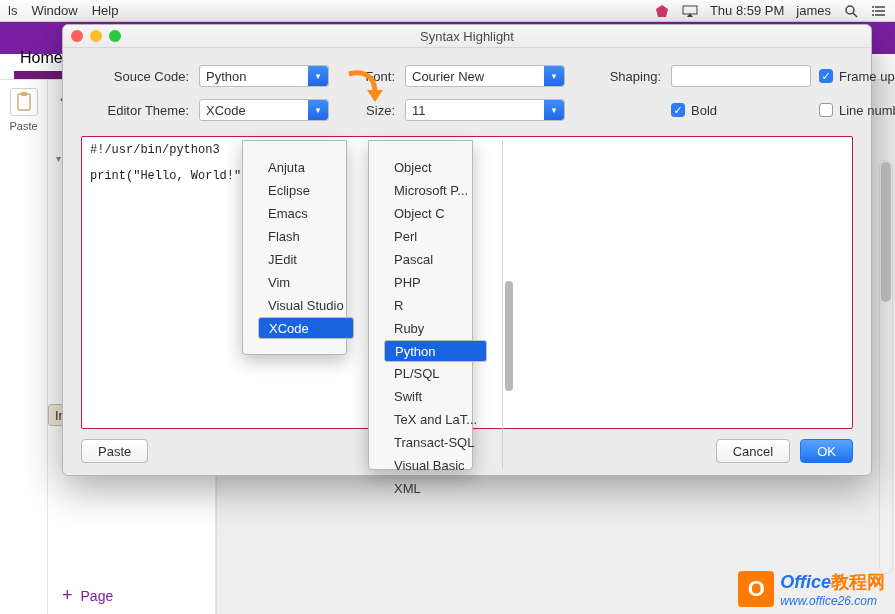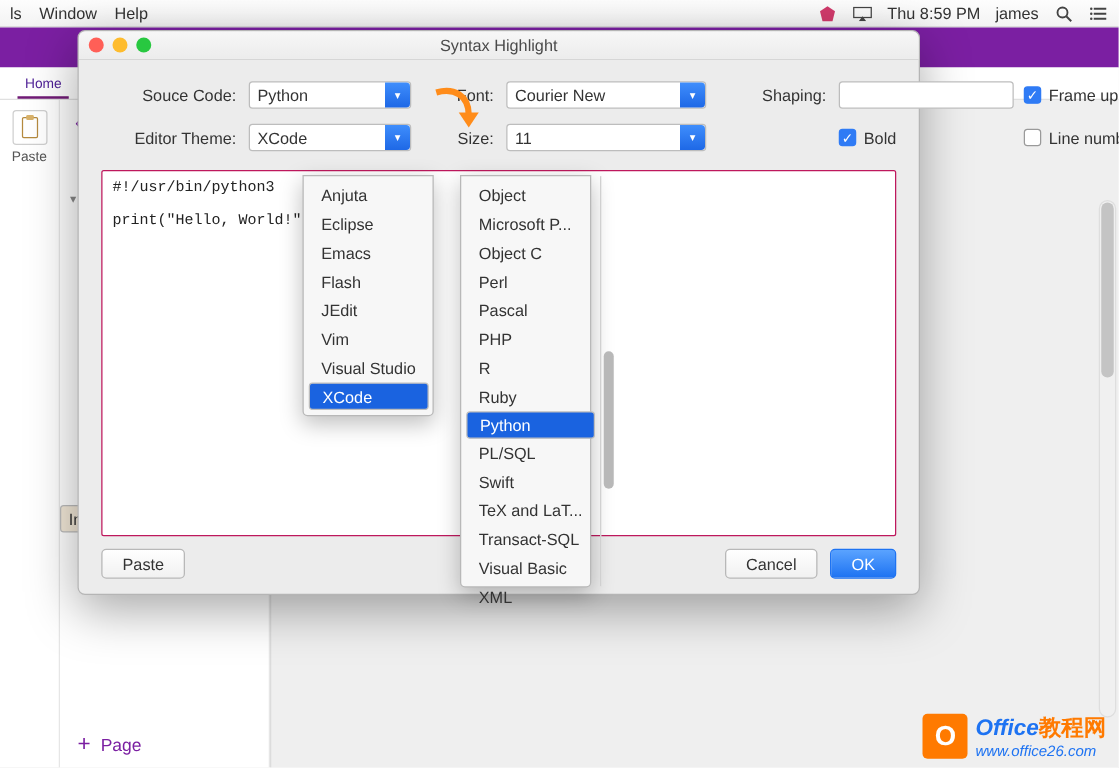--- a/index.html
+++ b/index.html
@@ -9,41 +9,41 @@
 .menubar { height: 22px; background: linear-gradient(#fdfdfd,#f3f3f3); border-bottom: 1px solid #d0d0d0; display: flex; align-items: center; padding: 0 8px; color: #333; justify-content: space-between; gap: 24px; }
 .menubar .left, .menubar .right { display: flex; align-items: center; gap: 14px; }
 .menubar .right { gap: 12px; }
 .menuicon { width: 16px; height: 14px; display: inline-flex; align-items: center; justify-content: center; }
 
 
 .ribbonstrip { height: 32px; background: #7b1fa2; }
 
 
 .apptop { background: #fff; height: 26px; border-bottom: 1px solid #e0e0e0; display: flex; align-items: flex-end; padding-left: 14px; }
-.hometab { font-size: 11px; color: #4c1d95; padding: 4px 6px; border-bottom: 2px solid #701a75; }
+.hometab { font-size: 16px; color: #000000; padding: 4px 6px; border-bottom: 8px solid #701a75; }
 
 .appbody { display: flex; height: calc(614px - 22px - 32px - 26px); }
 .toolcol { width: 48px; border-right: 1px solid #e6e6e6; display:flex; flex-direction:column; align-items:center; padding-top:8px; gap:2px; }
 .pasteicon { width:28px; height:28px; background:#fff; border:1px solid #cfcfcf; border-radius:3px; display:flex; align-items:center; justify-content:center; }
 .pastelabel { font-size:11px; color:#555; margin-top:2px; }
 
 .leftpanel { width: 168px; border-right: 1px solid #e6e6e6; padding: 8px 0 0 0; position: relative; background:#fff; }
 .backrow { display:flex; align-items:center; gap:8px; padding:2px 12px 6px 12px; color:#7b1fa2; }
 .chev { font-size:16px; }
 .navitem { padding: 7px 12px 7px 22px; font-size: 13px; color:#333; white-space: nowrap; overflow: hidden; text-overflow: ellipsis; }
 .navitem.sel { background:#f3e9d8; }
 .navgroup { padding: 7px 12px 7px 8px; font-size:13px; color:#333; }
 .navgroup::before { content:"▾ "; color:#888; font-size:10px; }
 .addpage { position:absolute; bottom:8px; left:14px; color:#7b1fa2; font-size:14px; display:flex; align-items:center; gap:8px; }
 .plus { font-size:18px; font-weight:300; }
 
 .maincanvas { flex:1; background:#efefef; border-left:1px solid #dcdcdc; position:relative; }
 
 
-.dialog { position:absolute; left:62px; top:24px; width:674px; height:452px; background:#ececec; border:1px solid #b5b5b5; border-radius:6px; box-shadow:0 12px 40px rgba(0,0,0,.35); z-index:50; display:flex; flex-direction:column; }
+.dialog { position:absolute; left:62px; top:24px; width:810px; height:452px; background:#ececec; border:1px solid #b5b5b5; border-radius:6px; box-shadow:0 12px 40px rgba(0,0,0,.35); z-index:50; display:flex; flex-direction:column; }
 .titlebar { height:24px; display:flex; align-items:center; border-bottom:1px solid #d6d6d6; background:linear-gradient(#f7f7f7,#ececec); border-radius:6px 6px 0 0; position:relative; }
 .trafficlights { position:absolute; left:8px; top:5px; display:flex; gap:7px; }
 .tl { width:12px; height:12px; border-radius:50%; }
 .tl.red{background:#ff5f57;} .tl.yel{background:#febc2e;} .tl.grn{background:#28c840;}
 .dlgtitle { margin:0 auto; font-size:13px; color:#4a4a4a; }
 
 .form { padding: 14px 32px 10px 18px; display:grid; grid-template-columns: 110px 130px 60px 160px 90px 140px 140px; grid-template-rows: 28px 28px; gap:6px 8px; align-items:center; font-size:13px; color:#333; }
 .lbl { text-align:right; padding-right:2px; }
 .sel { position:relative; height:22px; background:#fff; border:1px solid #bdbdbd; border-radius:3px; display:flex; align-items:center; padding:0 22px 0 6px; font-size:13px; }
 .sel .arrow { position:absolute; right:0; top:0; width:20px; height:100%; background:linear-gradient(#3f8efc,#1e68e6); border-radius:0 3px 3px 0; display:flex; align-items:center; justify-content:center; color:#fff; font-size:9px; }
@@ -54,21 +54,21 @@
 
 .codewrap { margin: 2px 18px 0 18px; background:#fff; border:1px solid #be185d; height:300px; border-radius:2px; padding:6px 8px; font-family:"Courier New",monospace; font-size:12px; color:#222; position:relative; }
 
 .btnrow { padding:10px 18px 12px 18px; display:flex; align-items:center; }
 .btn { height:24px; padding:0 16px; background:linear-gradient(#fff,#f1f1f1); border:1px solid #b8b8b8; border-radius:4px; font-size:13px; color:#333; display:inline-flex; align-items:center; }
 .btn.primary { background:linear-gradient(#5aa3ff,#1e73f2); color:#fff; border-color:#1e73f2; }
 .spacer { flex:1; }
 
 
 .dropdown { position:absolute; background:#f7f7f7; border:1px solid #b8b8b8; border-radius:0 0 4px 4px; box-shadow:0 6px 18px rgba(0,0,0,.25); z-index:60; font-size:13px; max-height: 330px; display:flex; }
-.dropdown ul { list-style:none; padding:0; margin:4px; flex:1; }
+.dropdown ul { list-style:none; padding:0; margin:15px; flex:1; }
 .dropdown li { padding:4px 10px; white-space:nowrap; color:#333; }
 .dropdown li.sel { background:#1a63e0; color:#fff; }
 .dd-scrollbar { width:12px; background:#eee; border-left:1px solid #d0d0d0; position:relative; }
 .dd-thumb { position:absolute; left:2px; width:8px; background:#b8b8b8; border-radius:4px; }
 
 .dd1 { left:242px; top:140px; width:105px; }
 .dd2 { left:368px; top:140px; width:105px; }
 
 
 .orangearrow { position:absolute; left:345px; top:68px; width:40px; height:40px; z-index:70; pointer-events:none; }

